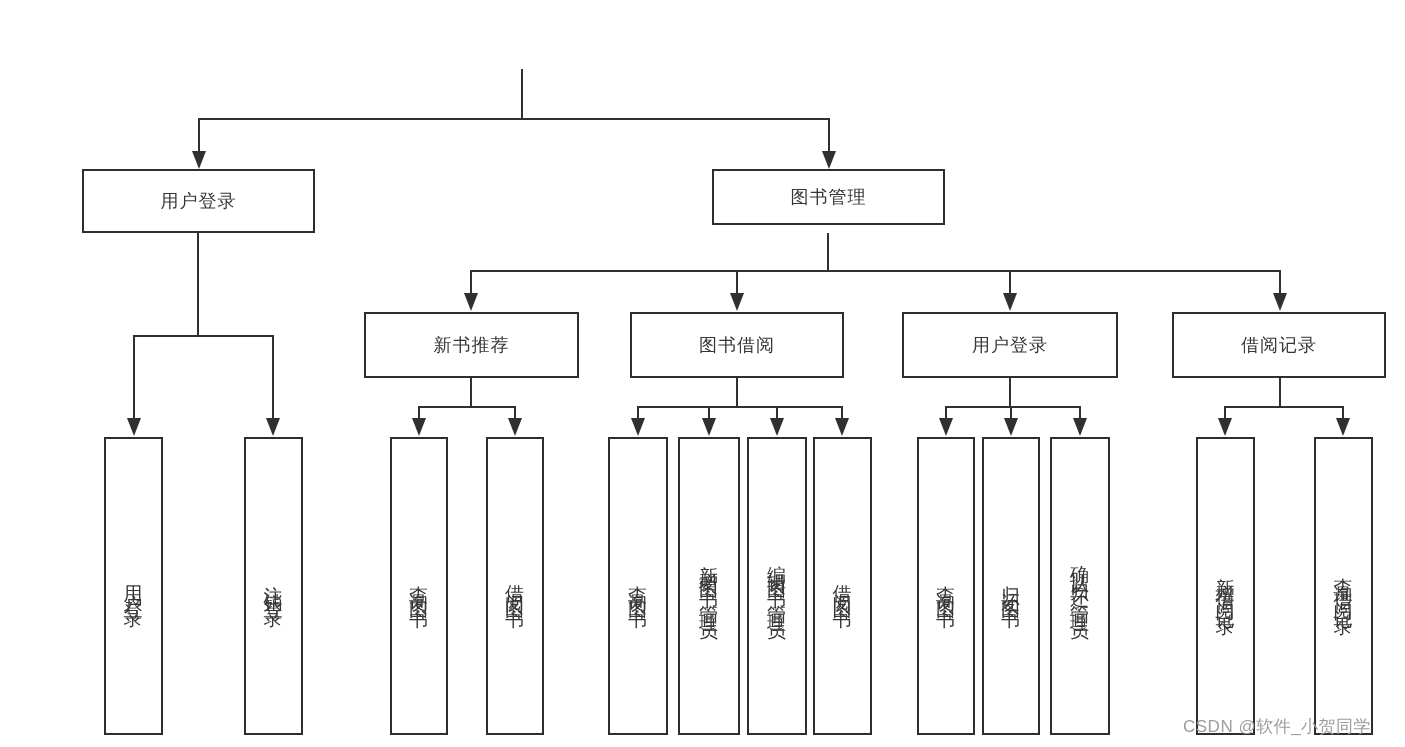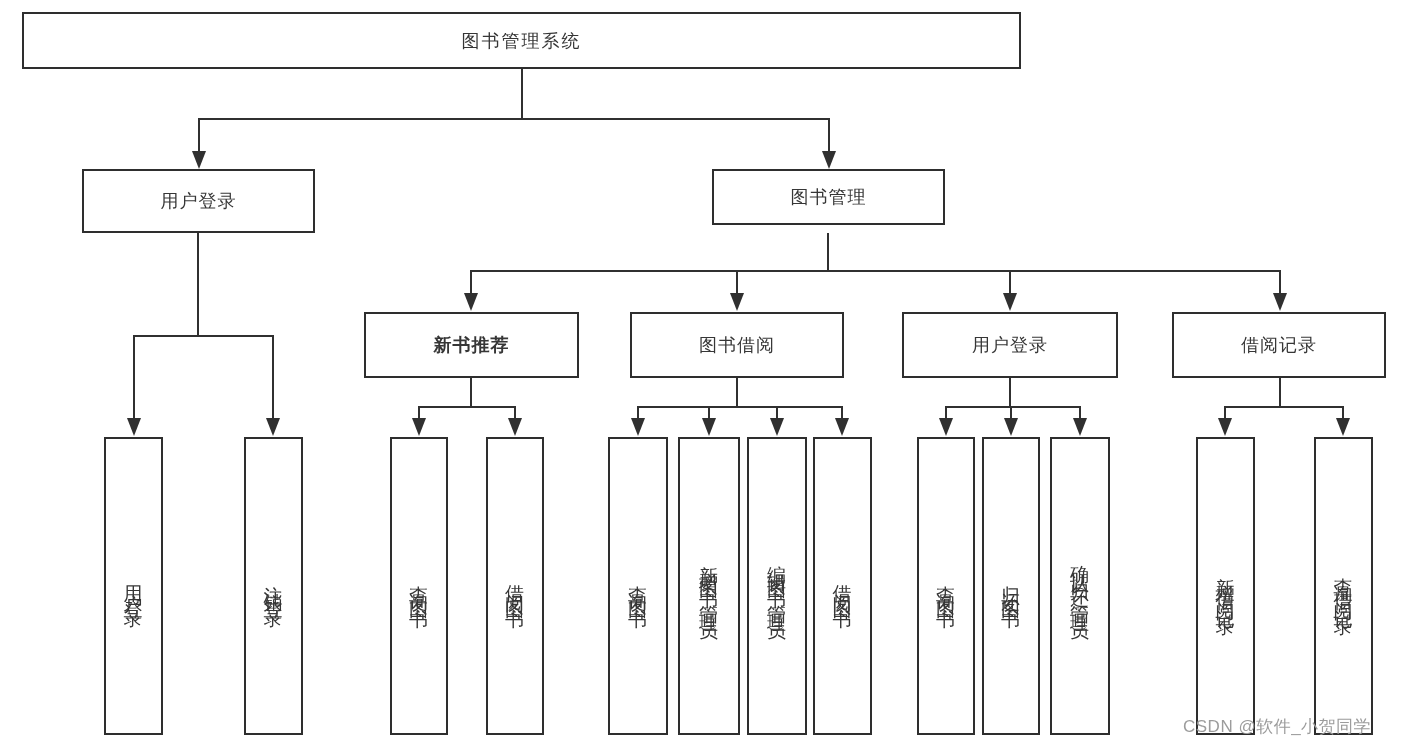--- a/index.html
+++ b/index.html
@@ -100,32 +100,29 @@
       <polygon points="770,418 784,418 777,436"></polygon>
       <polygon points="835,418 849,418 842,436"></polygon>
       <polygon points="939,418 953,418 946,436"></polygon>
       <polygon points="1004,418 1018,418 1011,436"></polygon>
       <polygon points="1073,418 1087,418 1080,436"></polygon>
       <polygon points="1218,418 1232,418 1225,436"></polygon>
       <polygon points="1336,418 1350,418 1343,436"></polygon>
     </g>
   </svg>
 
-  <div class="node hnode root-node" style="left:22px; top:12px; width:999px; height:57px;">
-    <span>图书管理系统</span>
-  </div>
 
   <div class="node hnode" style="left:82px; top:169px; width:233px; height:64px;">
     <span>用户登录</span>
   </div>
   <div class="node hnode" style="left:712px; top:169px; width:233px; height:56px;">
     <span>图书管理</span>
   </div>
 
-  <div class="node hnode" style="left:364px; top:312px; width:215px; height:66px;font-weight:bold;">
+  <div class="node hnode" style="left:364px; top:312px; width:215px; height:66px;">
     <span>新书推荐</span>
   </div>
   <div class="node hnode" style="left:630px; top:312px; width:214px; height:66px;justify-content:center;">
     <span>图书借阅</span>
   </div>
   <div class="node hnode" style="left:902px; top:312px; width:216px; height:66px;">
     <span>用户登录</span>
   </div>
   <div class="node hnode" style="left:1172px; top:312px; width:214px; height:66px;">
     <span>借阅记录</span>

